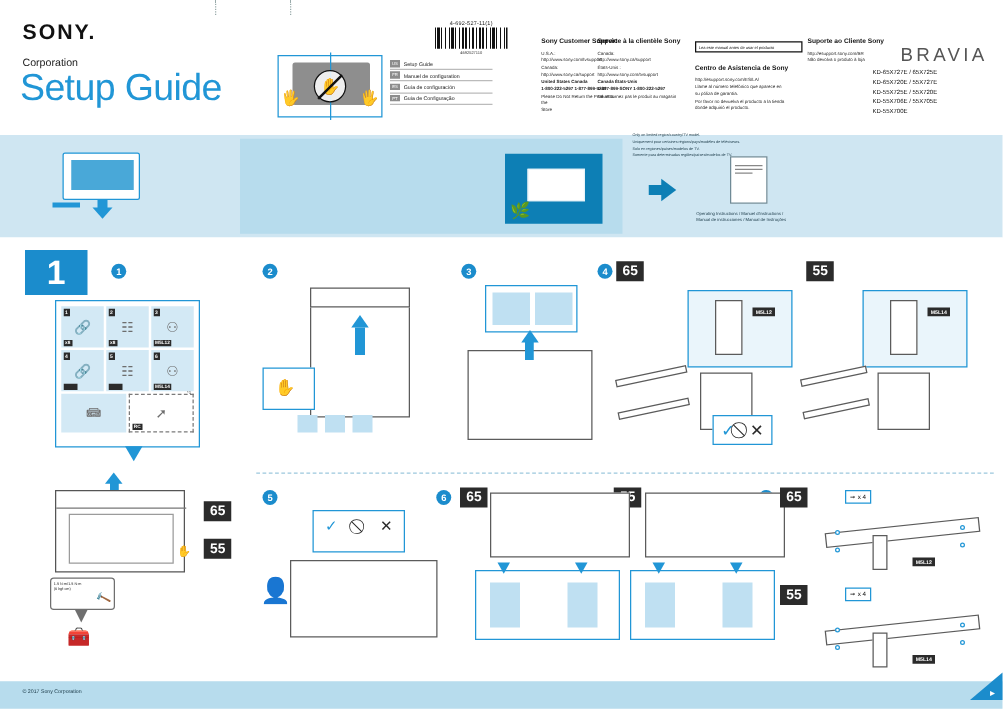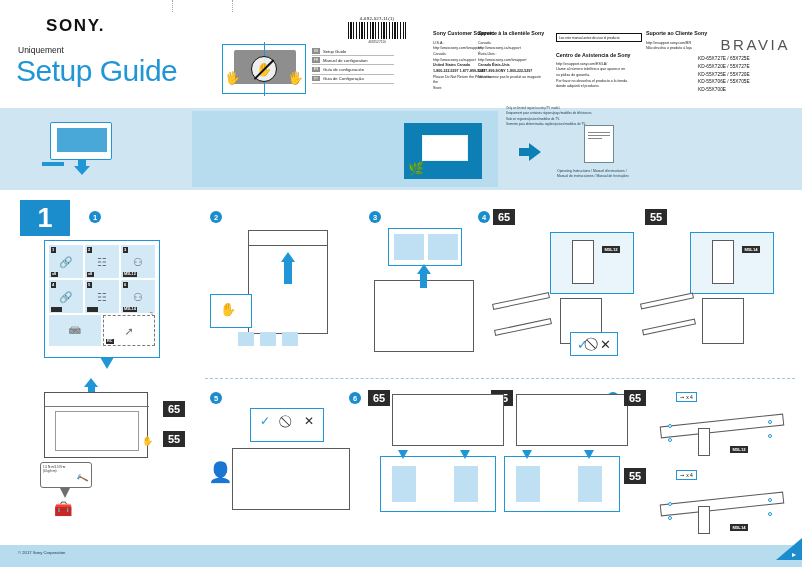--- a/index.html
+++ b/index.html
@@ -12,21 +12,21 @@
   }
   .page { position: absolute; inset: 0; }
 
   
   .crop { position: absolute; border-left: 1px dotted #9aa; height: 12px; top: 0; }
 
   
   .sony-logo {
     position: absolute; left: 18px; top: 16px;
     font-size: 17px; font-weight: bold; letter-spacing: 1.6px;
-    color: #111; font-family: "Liberation Sans", sans-serif; margin-left: 28px;
+    color: #111; font-family: "Liberation Sans", sans-serif;
   }
   .sony-logo .dot { font-size: 17px; }
   .television {
     position: absolute; left: 18px; top: 45px;
     font-size: 8.5px; color: #222;
   }
   .setup-guide-title {
     position: absolute; left: 16px; top: 54px;
     font-size: 30px; color: #2196d6; font-weight: normal;
     letter-spacing: -0.5px;
@@ -280,21 +280,21 @@
 </style>
 </head>
 <body>
 
 <div class="page">
 
   <div class="crop" style="left:172px;"></div>
   <div class="crop" style="left:232px;"></div>
 
   <div class="sony-logo"><span>SONY</span><span class="dot">.</span></div>
-  <div class="television">Uniquement</div>
+  <div class="television">Corporation</div>
   <div class="setup-guide-title">Setup Guide</div>
 
   <div class="barcode-wrap">
     <div class="barcode-num">4-692-527-11(1)</div>
     <div class="barcode"></div>
     <div class="barcode-sub">4692527110</div>
   </div>
 
   <div class="lang-list">
     <div class="lang-row">

